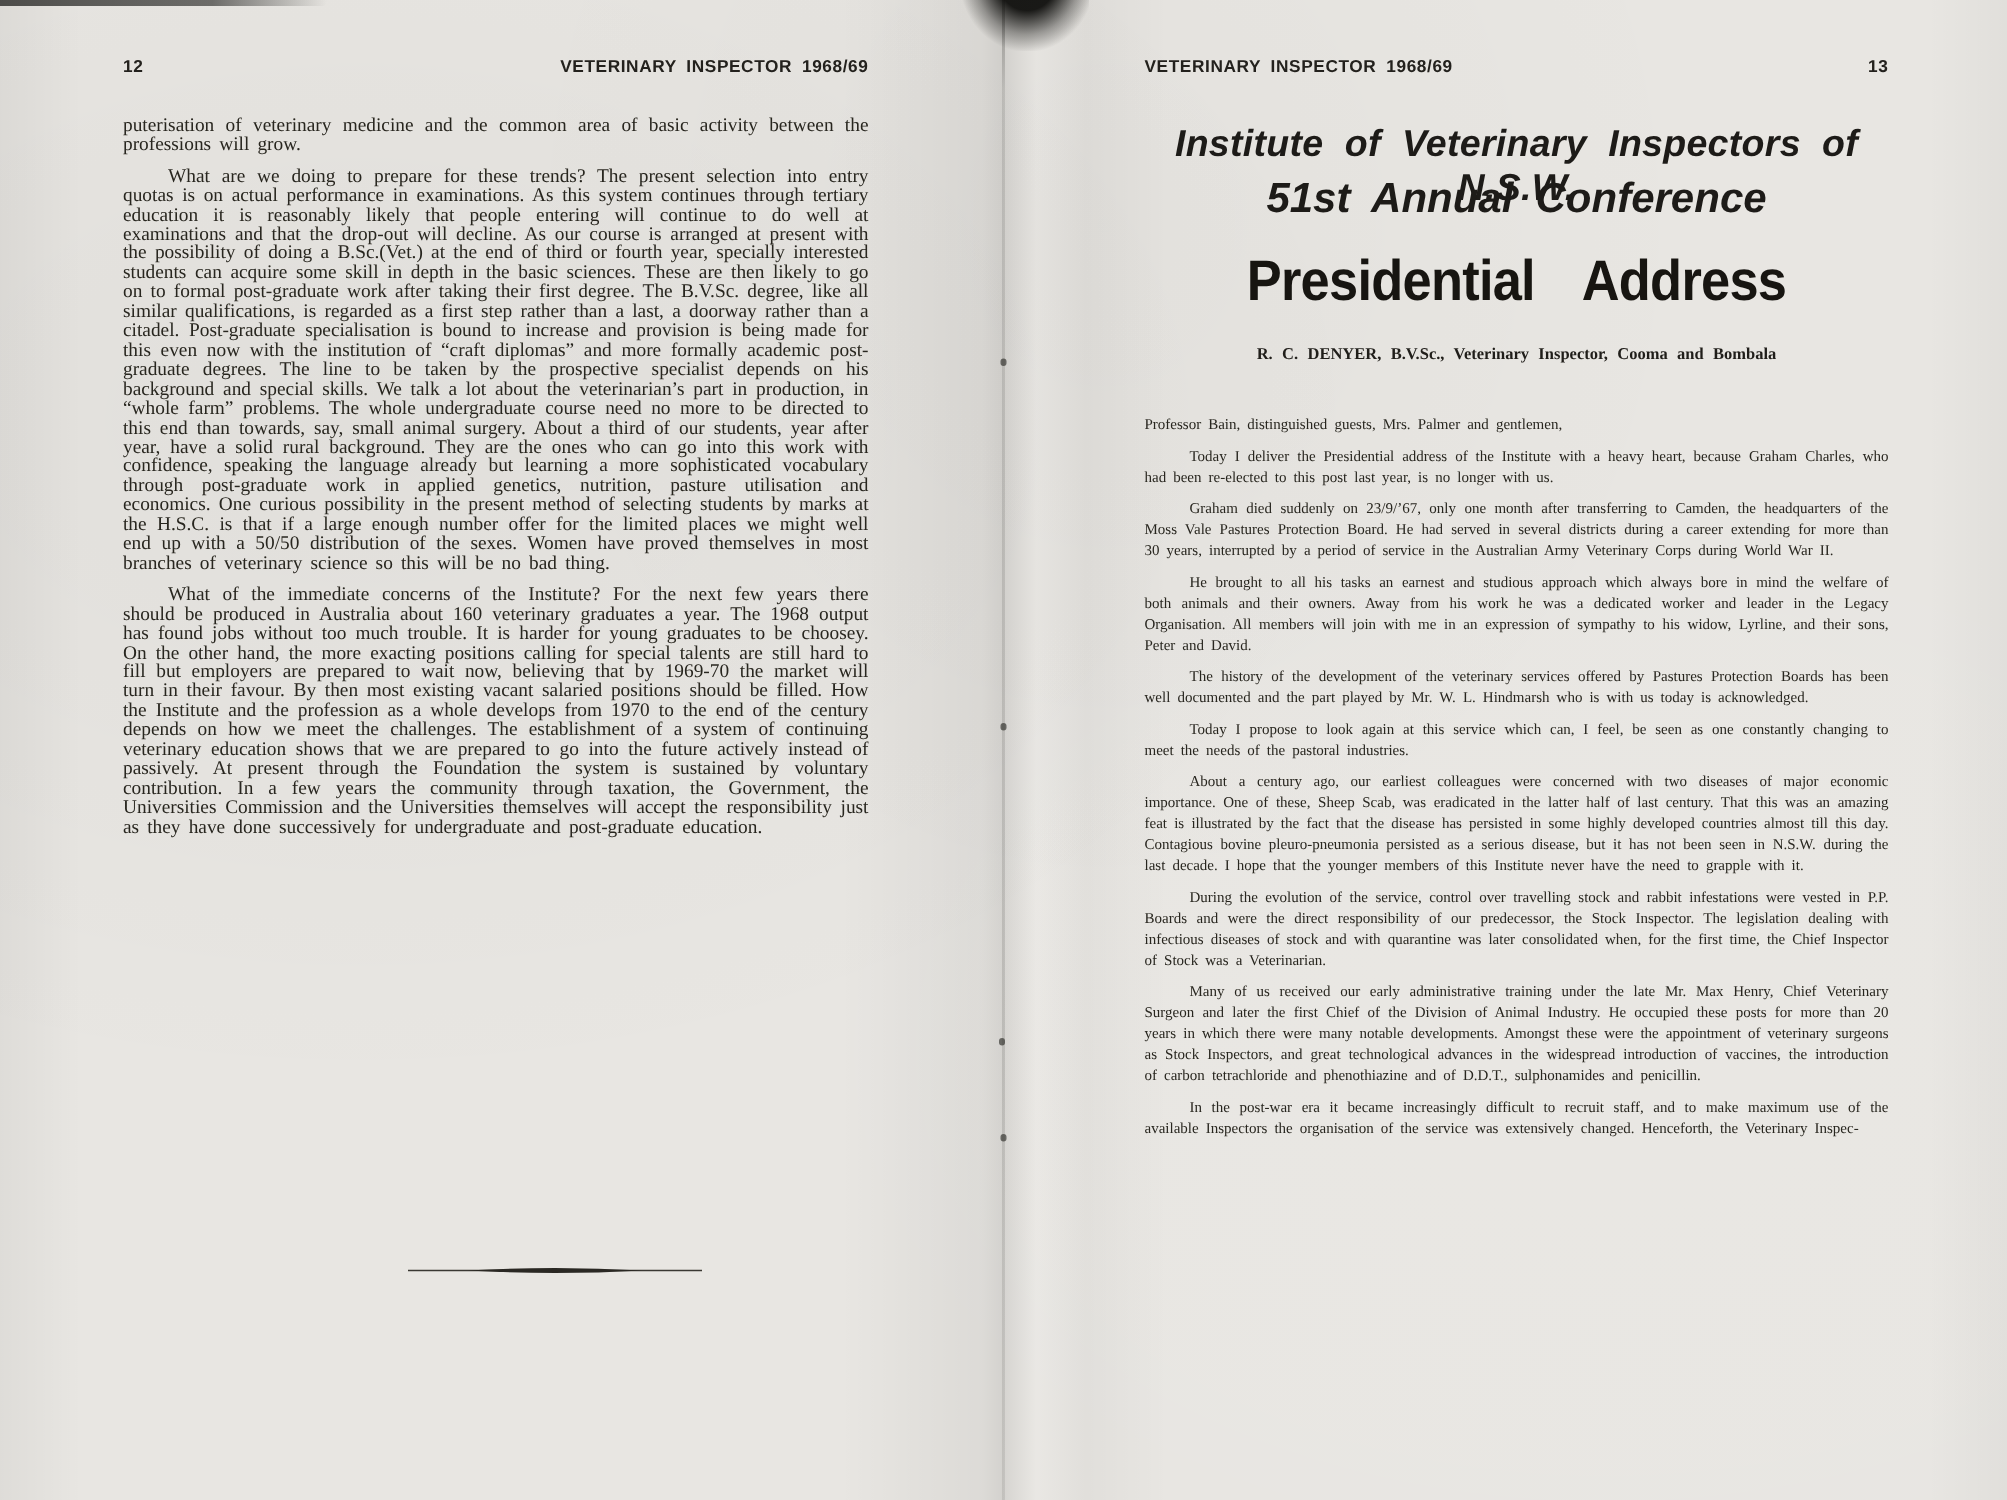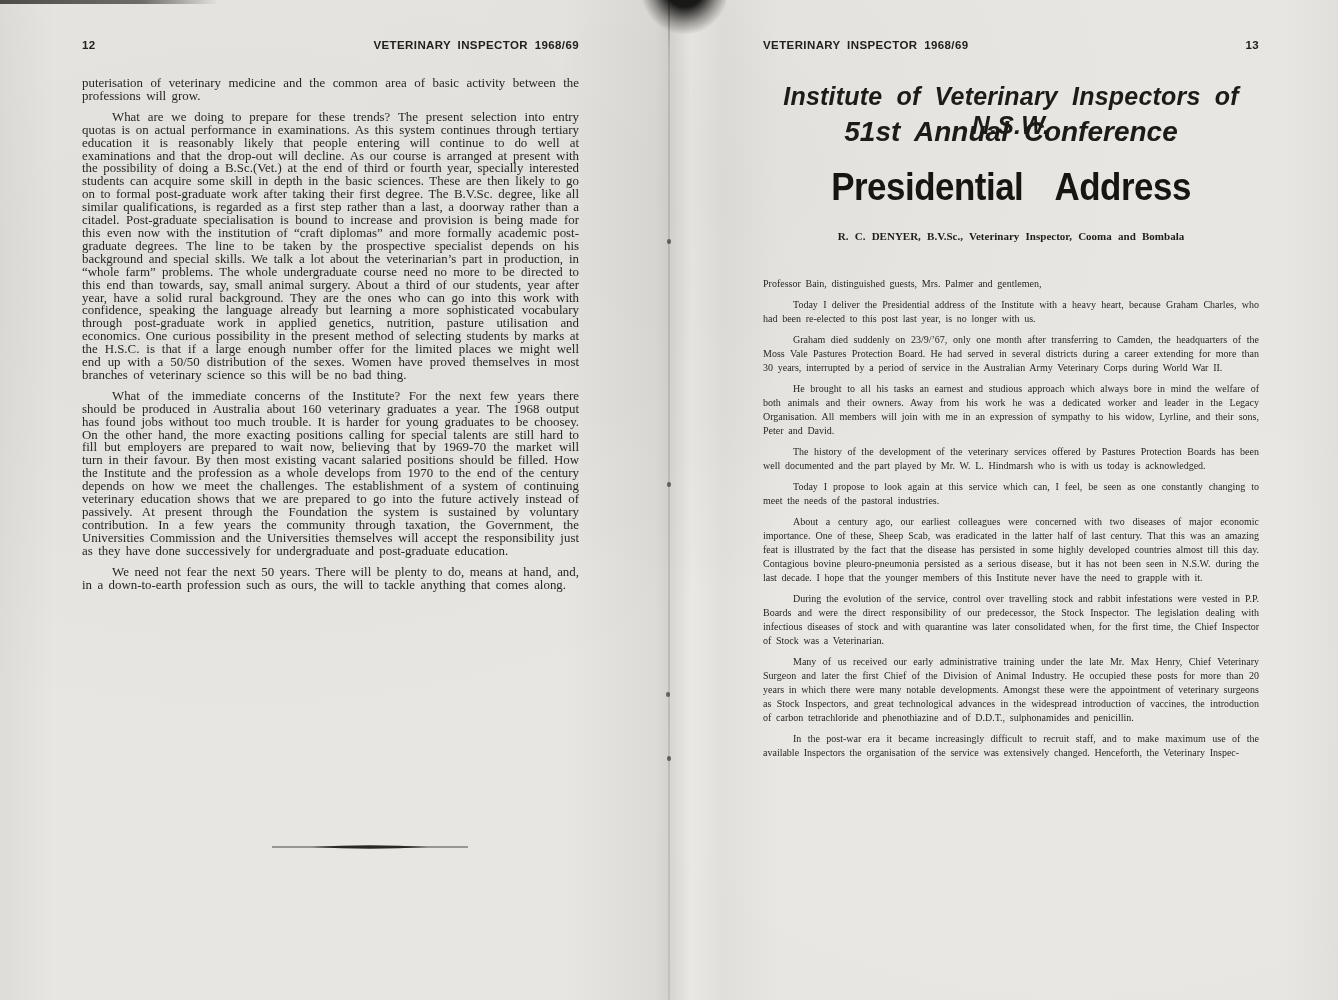--- a/index.html
+++ b/index.html
@@ -60,21 +60,20 @@
 
   <div class="page page-left">
     <div class="head-row" style="left:82px;width:497px;">
       <span>12</span>
       <span class="running-title">VETERINARY INSPECTOR 1968/69</span>
     </div>
     <div class="body-col body-left-col">
         <p class="para">puterisation of veterinary medicine and the common area of basic activity between the professions will grow.</p>
         <p class="para indent">What are we doing to prepare for these trends? The present selection into entry quotas is on actual performance in examinations. As this system continues through tertiary education it is reasonably likely that people entering will continue to do well at examinations and that the drop-out will decline. As our course is arranged at present with the possibility of doing a B.Sc.(Vet.) at the end of third or fourth year, specially interested students can acquire some skill in depth in the basic sciences. These are then likely to go on to formal post-graduate work after taking their first degree. The B.V.Sc. degree, like all similar qualifications, is regarded as a first step rather than a last, a doorway rather than a citadel. Post-graduate specialisation is bound to increase and provision is being made for this even now with the institution of “craft diplomas” and more formally academic post-graduate degrees. The line to be taken by the prospective specialist depends on his background and special skills. We talk a lot about the veterinarian’s part in production, in “whole farm” problems. The whole undergraduate course need no more to be directed to this end than towards, say, small animal surgery. About a third of our students, year after year, have a solid rural background. They are the ones who can go into this work with confidence, speaking the language already but learning a more sophisticated vocabulary through post-graduate work in applied genetics, nutrition, pasture utilisation and economics. One curious possibility in the present method of selecting students by marks at the H.S.C. is that if a large enough number offer for the limited places we might well end up with a 50/50 distribution of the sexes. Women have proved themselves in most branches of veterinary science so this will be no bad thing.</p>
         <p class="para indent">What of the immediate concerns of the Institute? For the next few years there should be produced in Australia about 160 veterinary graduates a year. The 1968 output has found jobs without too much trouble. It is harder for young graduates to be choosey. On the other hand, the more exacting positions calling for special talents are still hard to fill but employers are prepared to wait now, believing that by 1969-70 the market will turn in their favour. By then most existing vacant salaried positions should be filled. How the Institute and the profession as a whole develops from 1970 to the end of the century depends on how we meet the challenges. The establishment of a system of continuing veterinary education shows that we are prepared to go into the future actively instead of passively. At present through the Foundation the system is sustained by voluntary contribution. In a few years the community through taxation, the Government, the Universities Commission and the Universities themselves will accept the responsibility just as they have done successively for undergraduate and post-graduate education.</p>
-        <p class="para indent">We need not fear the next 50 years. There will be plenty to do, means at hand, and, in a down-to-earth profession such as ours, the will to tackle anything that comes along.</p>
       </div>
     <svg class="divider" viewBox="0 0 196 8" aria-hidden="true">
       <line x1="0" y1="4" x2="196" y2="4" stroke="#3a3833" stroke-width="0.9"></line>
       <path d="M40 4 Q98 0.6 156 4 Q98 7.4 40 4 Z" fill="#2a2823"></path>
     </svg>
   </div>
 
   <div class="page page-right">
     <div class="head-row" style="left:94px;width:496px;">
       <span class="running-title">VETERINARY INSPECTOR 1968/69</span>

